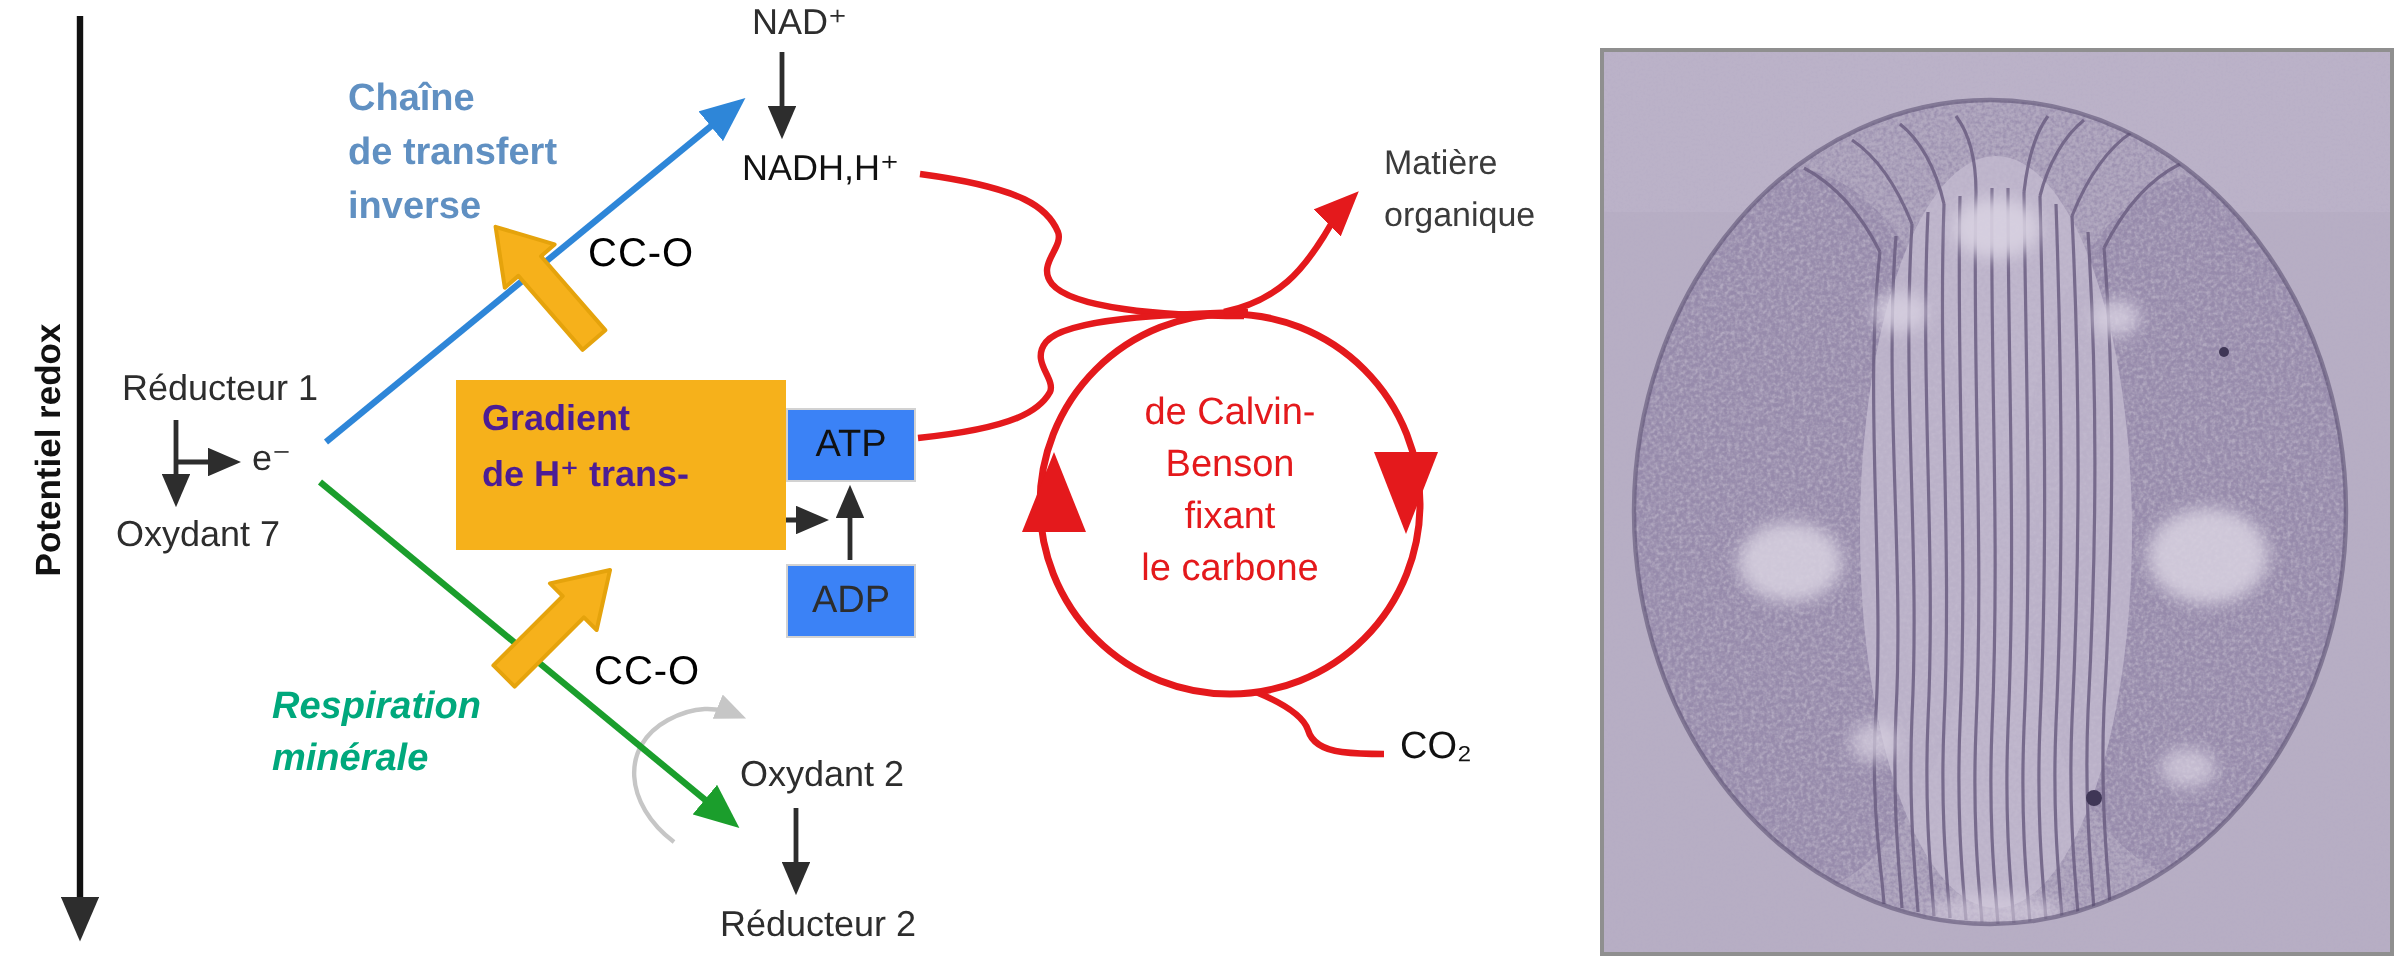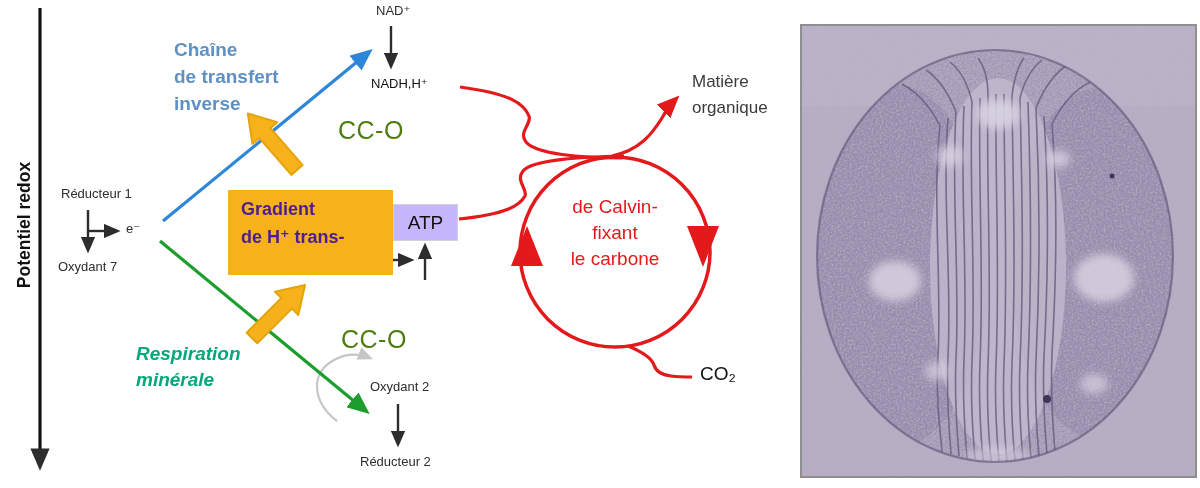--- a/index.html
+++ b/index.html
@@ -1,30 +1,30 @@
 <!DOCTYPE html>
 <html><head>
 <meta charset="utf-8">
 <style>
   html,body{margin:0;padding:0;background:#fff;}
   #stage{position:relative;width:1200px;height:488px;background:#ffffff;overflow:hidden;
          font-family:"Liberation Sans","DejaVu Sans",sans-serif;}
   .abs{position:absolute;}
   svg{display:block;}
-  .lbl{color:#2d2d2d;font-size:13px;line-height:20px;white-space:nowrap;}
+  .lbl{color:#2d2d2d;font-size:18px;line-height:20px;white-space:nowrap;}
   .bold{font-weight:normal;}
   .black{color:#111;}
-  .cco{font-size:25px;color:#4d7c0f;letter-spacing:.5px;white-space:nowrap;margin-left:44px;}
+  .cco{font-size:20px;color:#000000;letter-spacing:.5px;white-space:nowrap;}
   .chain{color:#6090c2;font-weight:bold;font-size:19px;line-height:27px;}
   .resp{color:#00a87c;font-weight:bold;font-size:19px;line-height:26px;font-style:italic;}
   .vert-label{font-weight:bold;font-size:17.5px;color:#111;width:160px;text-align:center;
               transform:rotate(-90deg);transform-origin:left top;}
   .gradient-box{width:165px;height:85px;background:#f6b11b;color:#4c1d95;font-weight:bold;
                 font-size:18px;line-height:28px;padding:5px 0 0 13px;box-sizing:border-box;}
-  .nucbox{width:63px;height:35px;background:#c4b5fd;border:1.5px solid #d2d2d2;display:flex;
+  .nucbox{width:63px;height:35px;background:#3b82f6;border:1.5px solid #d2d2d2;display:flex;
           align-items:center;justify-content:center;font-size:19px;}
   .calvin{width:126px;text-align:center;color:#e4191c;font-size:19px;line-height:26px;}
   .matiere{color:#3b3b3b;font-size:17px;line-height:26px;}
   .co2{color:#111;font-size:19px;}
   .photo-frame{left:800px;top:24px;border:2px solid #8f8f8f;width:393px;height:450px;background:#b7aec4;}
 </style>
 </head>
 <body>
 
 <div id="stage">
@@ -102,31 +102,35 @@
   <div class="abs lbl" style="left:58px;top:257px">Oxydant 7</div>
 
   <div class="abs gradient-box" style="left:228px;top:190px">
     <div>Gradient</div>
     <div>de H⁺ trans-</div>
   </div>
 
   <div class="abs nucbox bold black" style="left:393px;top:204px">
     <span>ATP</span>
   </div>
+  <div class="abs nucbox" style="left:393px;top:282px;color:#2d2d2d">
+    <span>ADP</span>
+  </div>
 
   <div class="abs resp" style="left:136px;top:341px">
     <div>Respiration</div>
     <div>minérale</div>
   </div>
 
   <div class="abs lbl" style="left:370px;top:377px">Oxydant 2</div>
   <div class="abs lbl" style="left:360px;top:452px">Réducteur 2</div>
 
   <div class="abs calvin" style="left:552px;top:194px">
     <div class="bold">de Calvin-</div>
+    <div class="bold">Benson</div>
     <div>fixant</div>
     <div>le carbone</div>
   </div>
 
   <div class="abs matiere" style="left:692px;top:69px">
     <div>Matière</div>
     <div>organique</div>
   </div>
 
   <div class="abs co2" style="left:700px;top:363px">CO₂</div>

